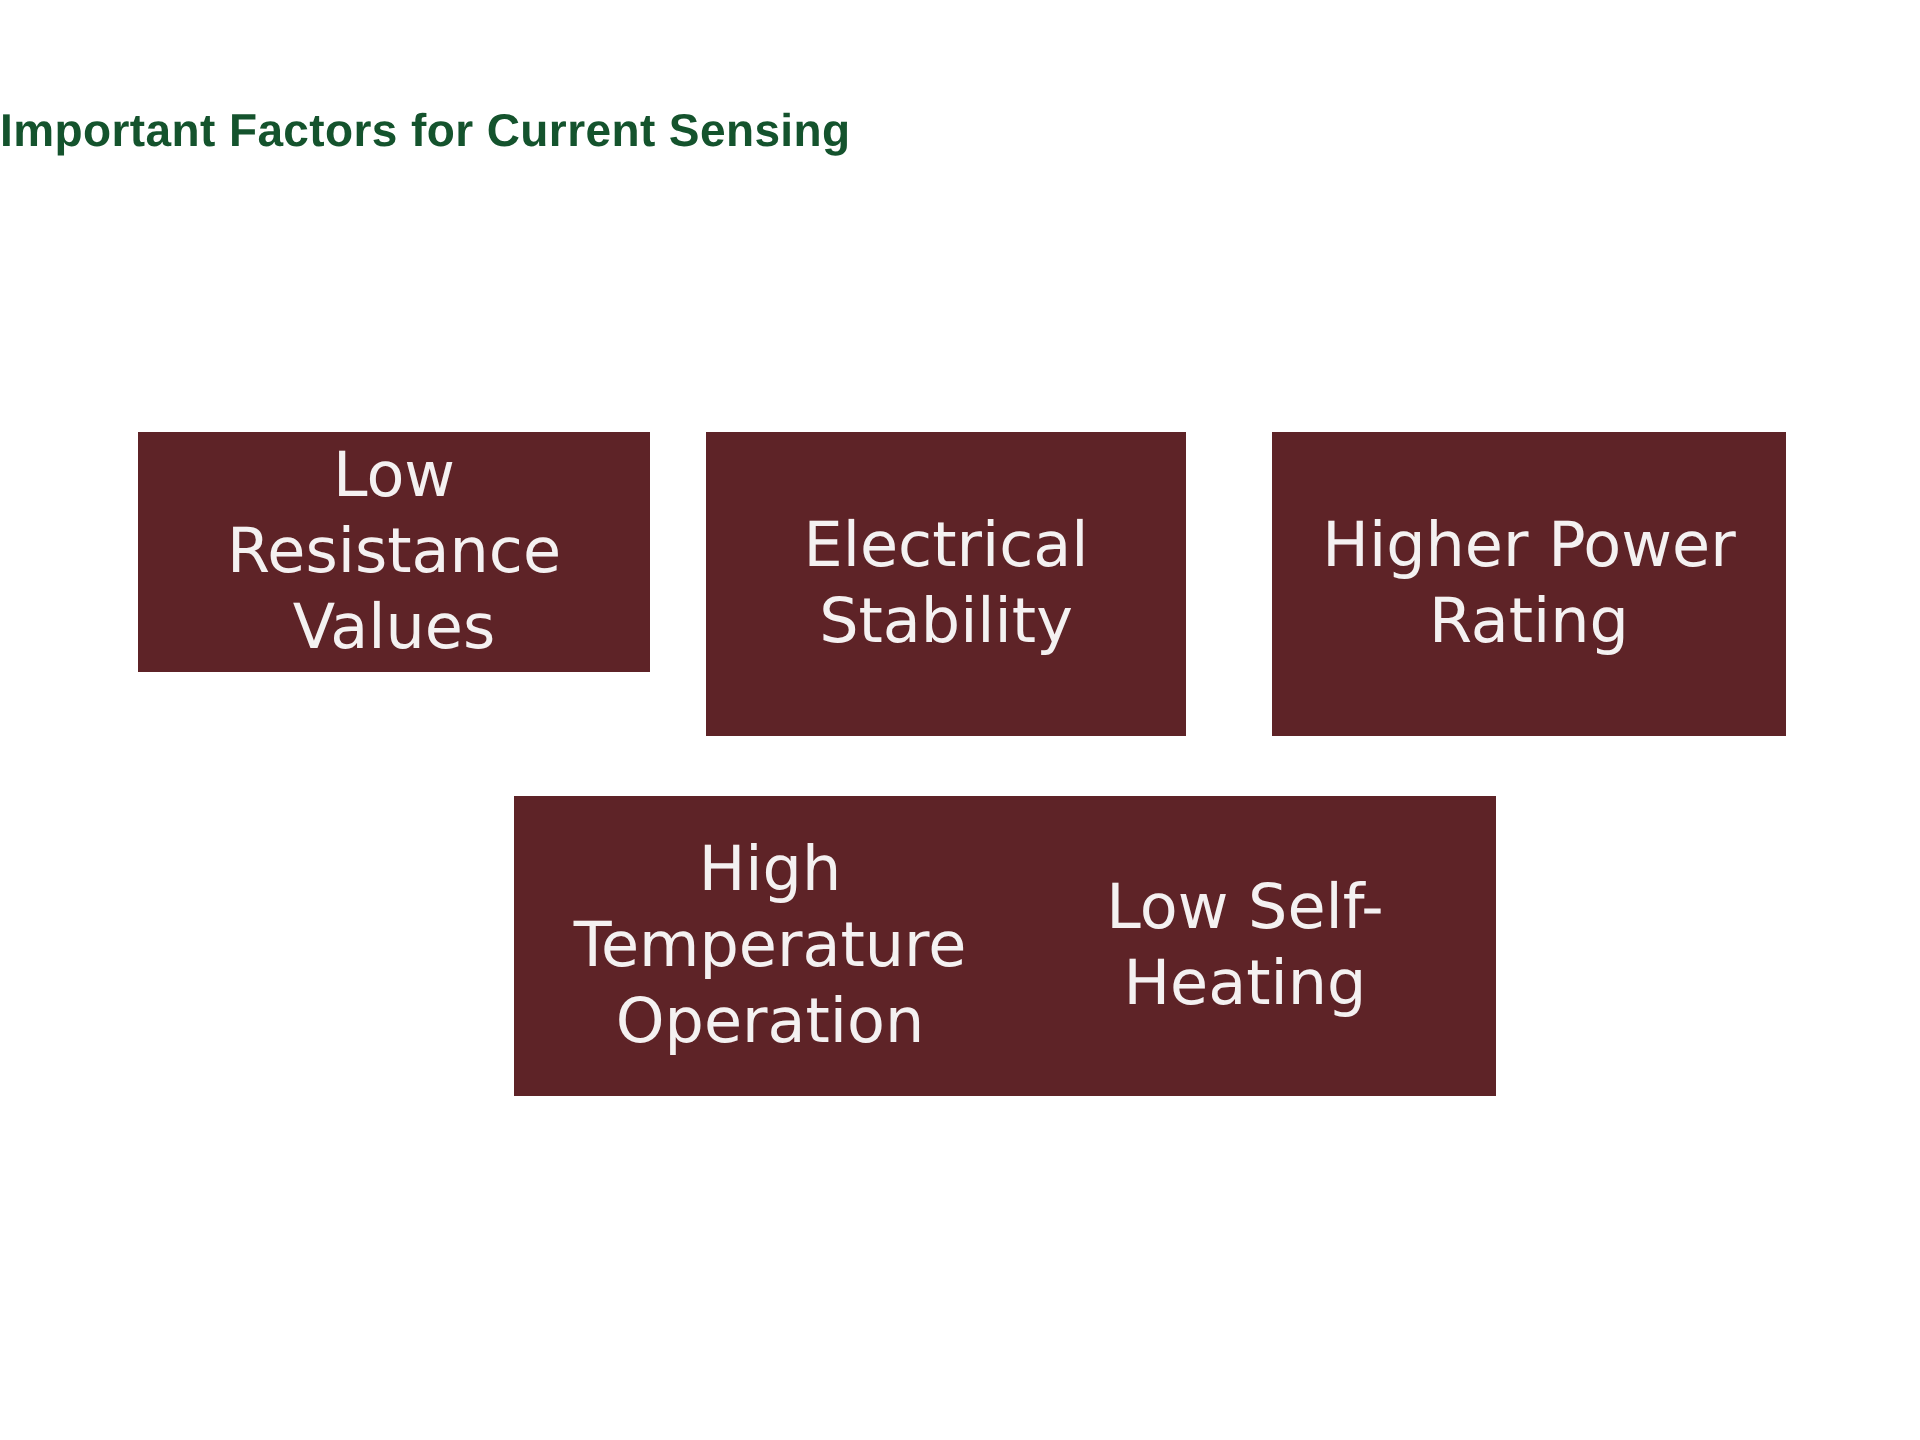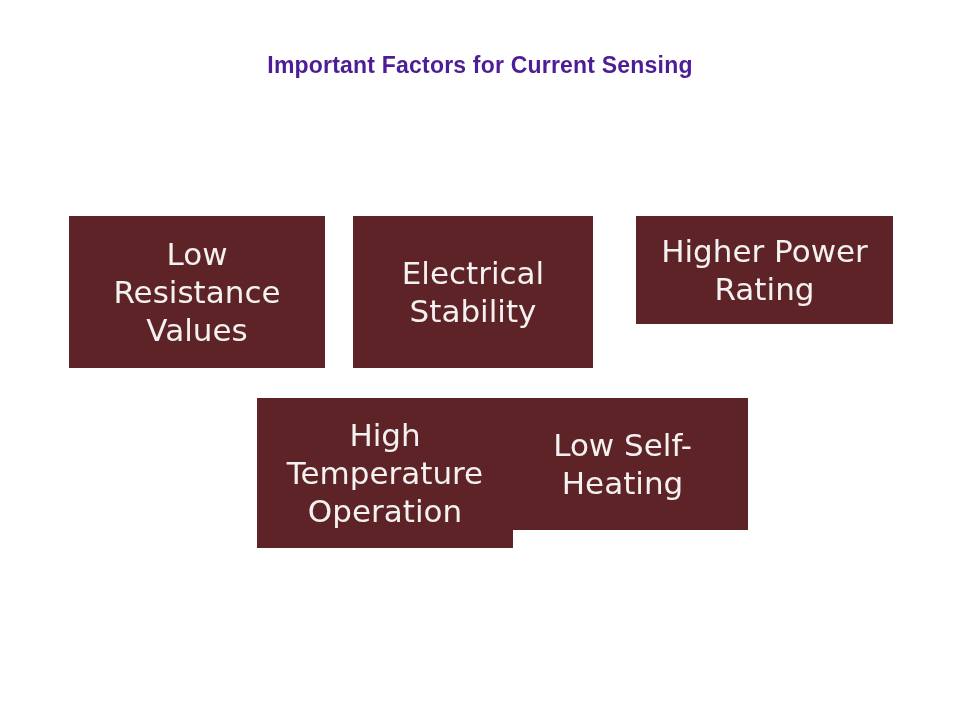--- a/index.html
+++ b/index.html
@@ -17,26 +17,25 @@
     position: relative;
     width: 960px;
     height: 720px;
     background: #ffffff;
   }
   #slide-title {
     position: absolute;
     left: 0;
     top: 50px;
     width: 960px;
-    text-align: center;
     font-family: "Liberation Sans", sans-serif;
     font-weight: bold;
     font-size: 23px;
     line-height: 30px;
-    color: #4c1d95;
+    color: #14532d;
     letter-spacing: 0.2px;
     white-space: pre;
   }
   .factor-box {
     position: absolute;
     background: #5E2327;
     display: flex;
     align-items: center;
     justify-content: center;
     text-align: center;
@@ -48,34 +47,34 @@
     font-weight: 400;
     font-size: 31px;
     line-height: 38px;
     color: #F4F1F1;
     white-space: pre-line;
     display: block;
     width: 100%;
   }
   
   #box-low-resistance-values {
-    left: 69px;  top: 216px;  width: 256px; height: 152px;
+    left: 69px;  top: 216px;  width: 256px; height: 120px;
   }
   #box-electrical-stability {
     left: 353px; top: 216px;  width: 240px; height: 152px;
   }
   #box-higher-power-rating {
-    left: 636px; top: 216px;  width: 257px; height: 108px; justify-content: center;
+    left: 636px; top: 216px;  width: 257px; height: 152px; justify-content: center;
   }
   
   #box-high-temperature-operation {
     left: 218px; top: 398px;  width: 256px; height: 150px; margin-left: 39px;
   }
   #box-low-self-heating {
-    left: 497px; top: 398px;  width: 251px; height: 132px;
+    left: 497px; top: 398px;  width: 251px; height: 150px;
   }
 </style>
 </head>
 <body>
 
 <div id="slide">
 
   <div id="slide-title">Important Factors for Current Sensing</div>
 
   <div class="factor-box" id="box-low-resistance-values">

